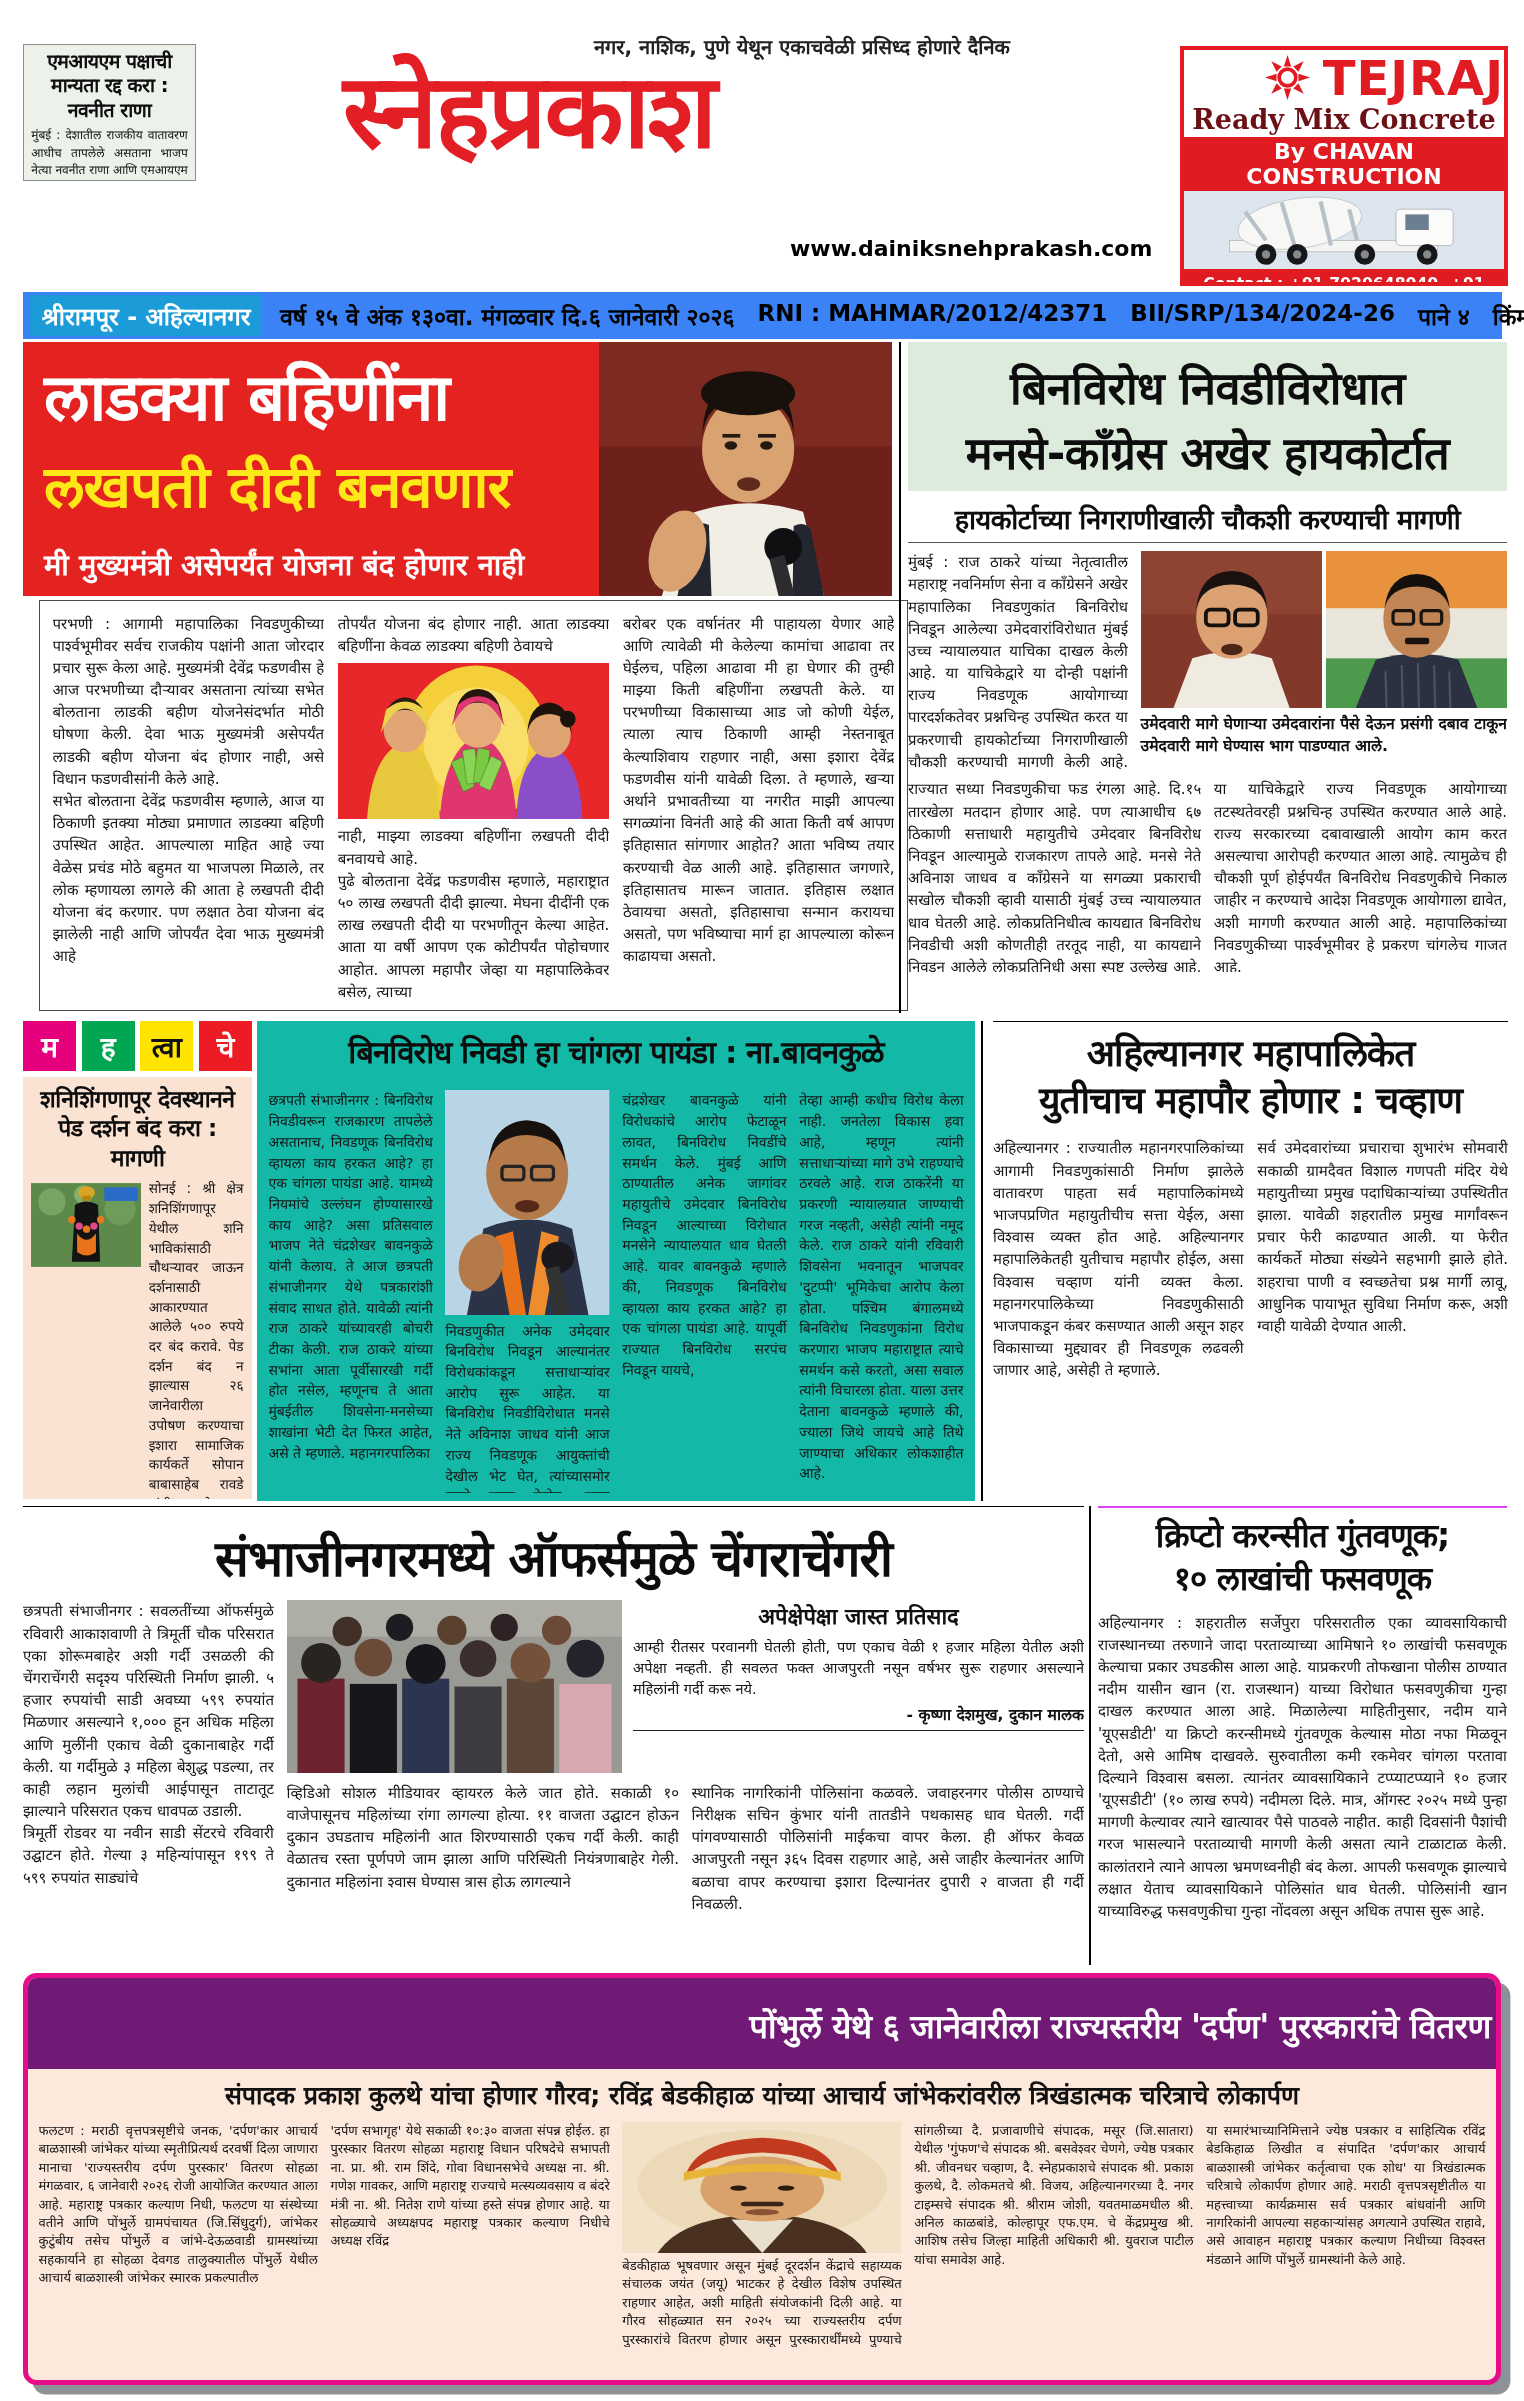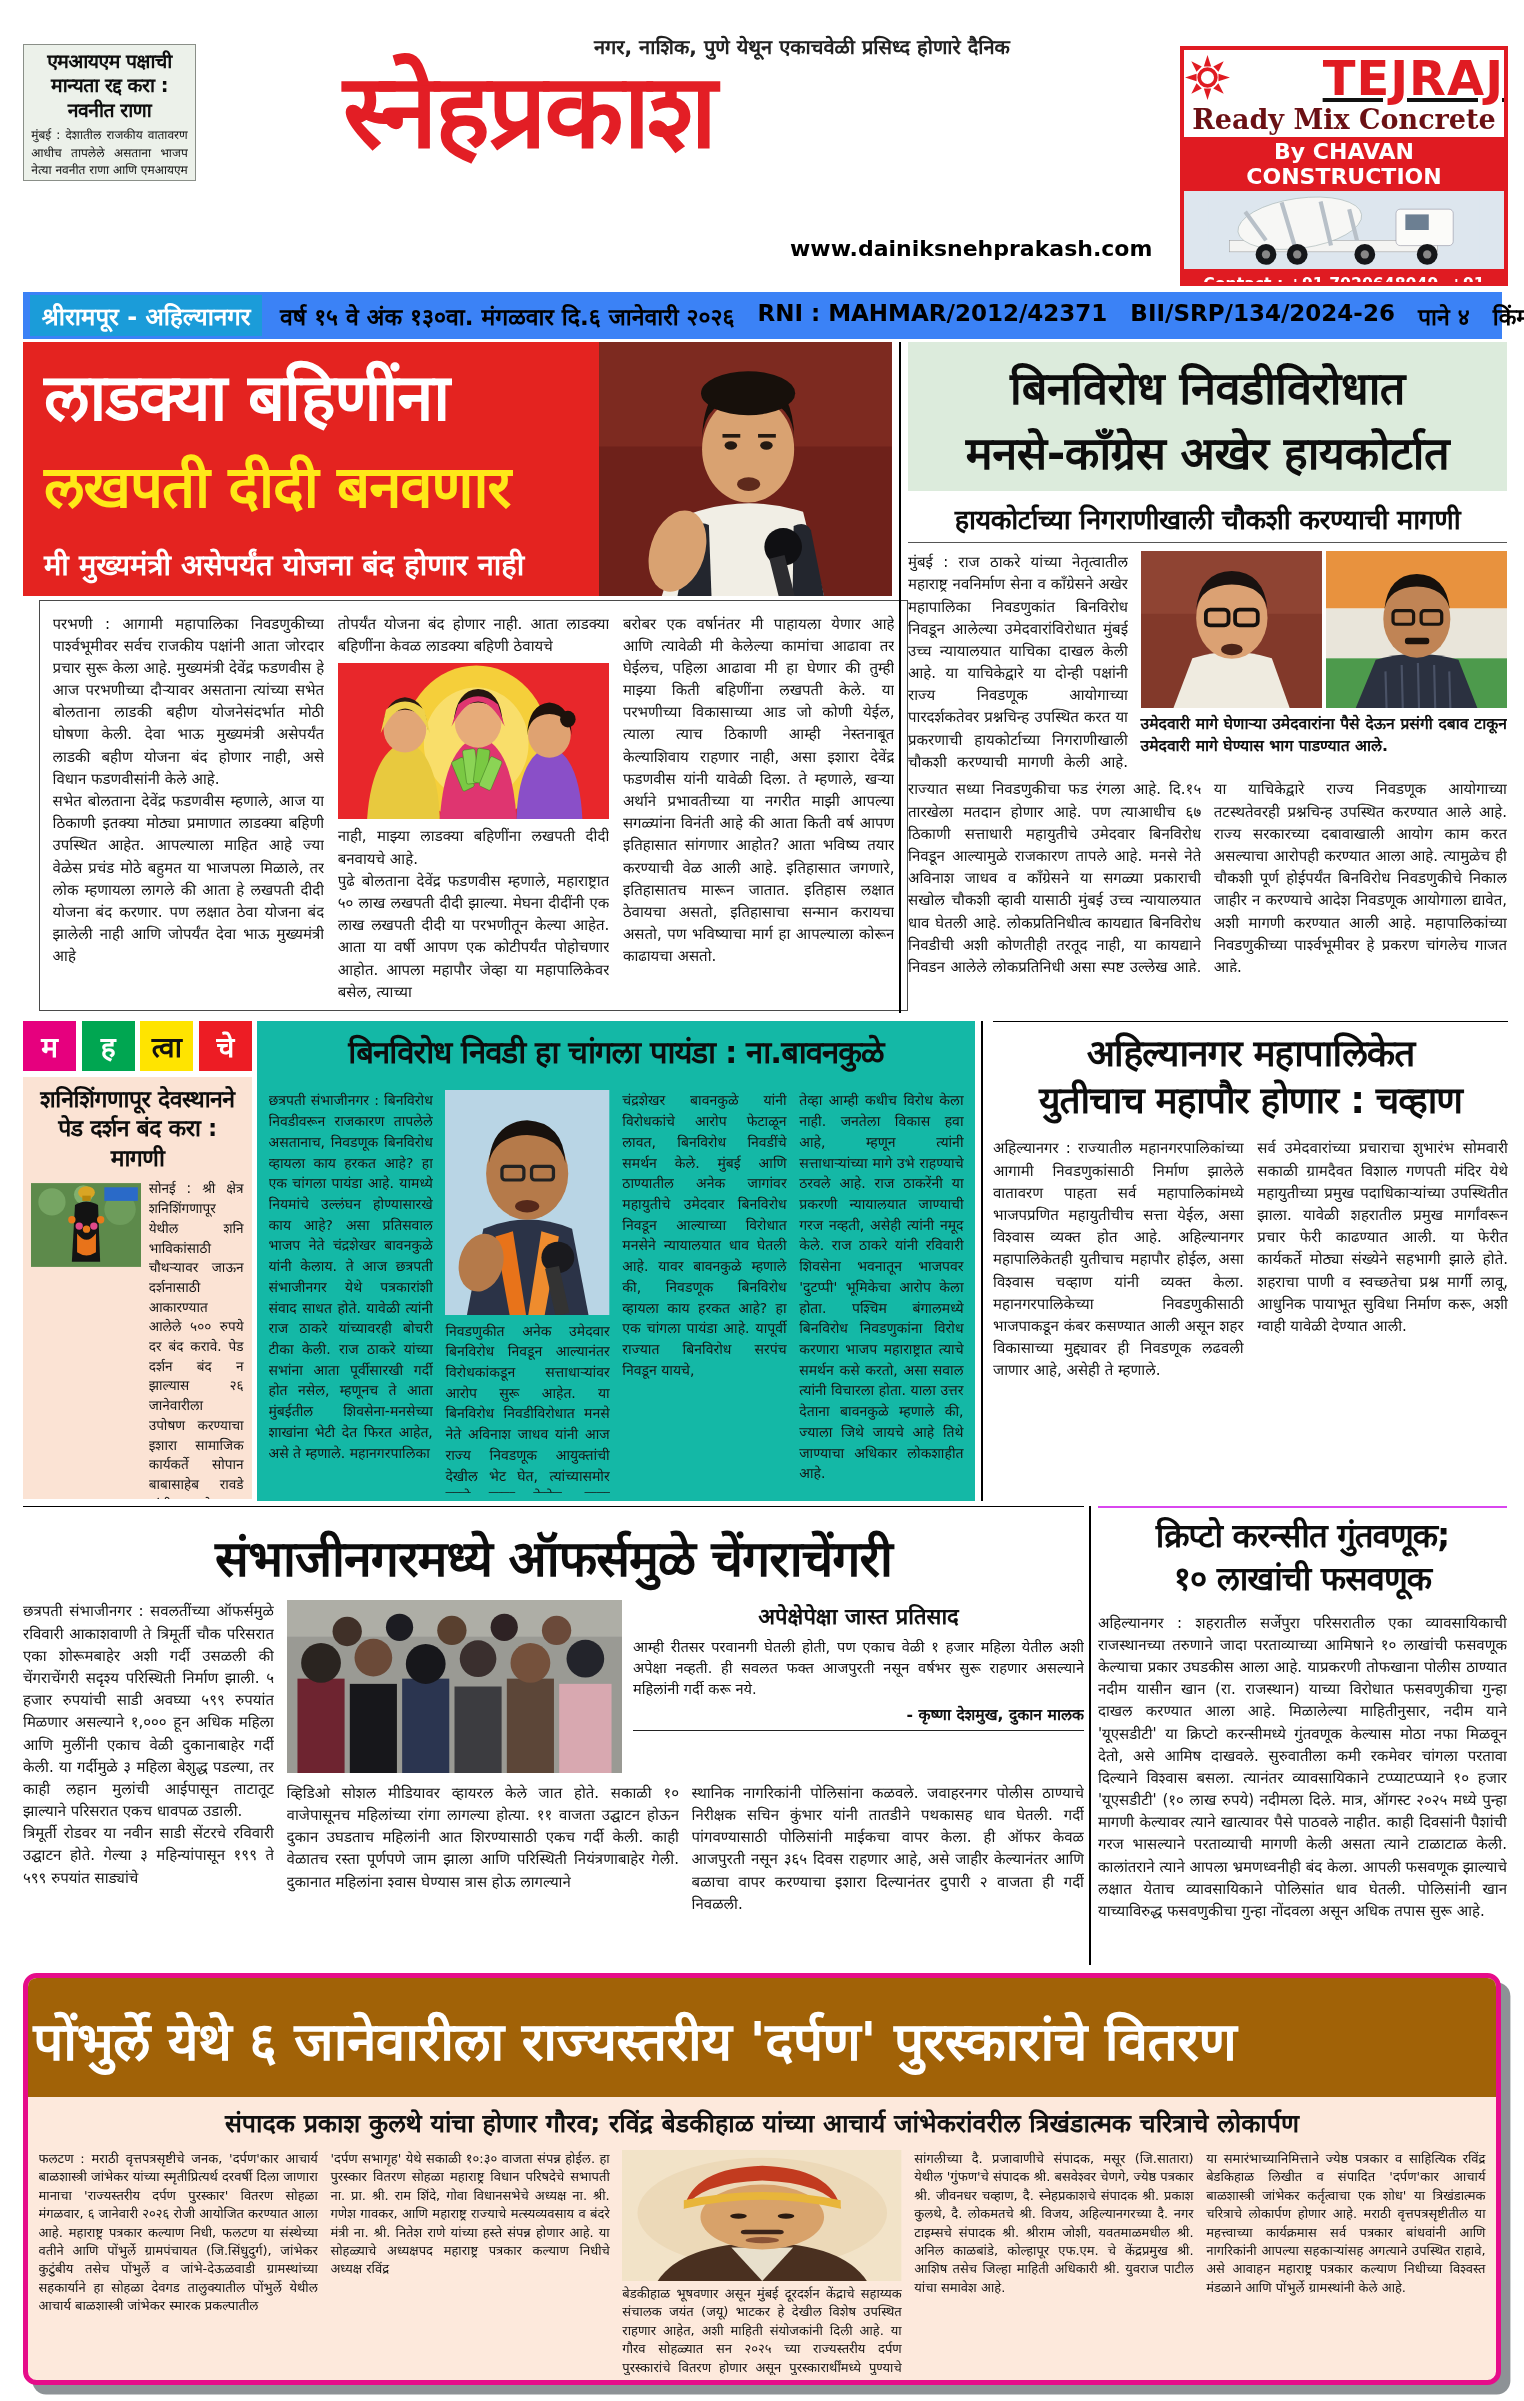--- a/index.html
+++ b/index.html
@@ -20,21 +20,21 @@
 
   
   .tagline{left:594px;top:33px;width:418px;font-size:20px;font-weight:bold;color:#222;}
   .mast{left:343px;top:50px;width:659px;font-size:103px;font-weight:bold;color:#e31e25;
         letter-spacing:-2.1px;line-height:1.2;}
   .site{left:790px;top:236px;font-size:22px;font-weight:bold;color:#000;}
 
   
   .ad{left:1180px;top:46px;width:328px;height:240px;border:4.7px solid #e01b22;background:#fff;
       box-sizing:border-box;display:flex;flex-direction:column;overflow:hidden;}
-  .ad-row1{display:flex;align-items:center;justify-content:space-between;gap:12px;height:61px;text-decoration:underline;}
+  .ad-row1{display:flex;align-items:center;justify-content:flex-end;gap:12px;height:61px;}
   .ad-brand{font-size:48px;font-weight:bold;color:#e01b22;letter-spacing:1px;}
   .ad-prod{font-size:27px;font-weight:bold;color:#6b1014;text-align:center;line-height:1;font-family:"DejaVu Serif",serif;}
   .ad-by{background:#e01b22;color:#fff;font-size:22px;font-weight:bold;text-align:center;padding:2.1px 0;margin-top:4.2px;}
   .ad-truck{flex:1;background:#dde6ee;display:flex;align-items:center;justify-content:center;}
   .ad-contact{background:#e01b22;color:#fff;font-size:15.7px;font-weight:bold;text-align:center;padding:4.2px 0;}
 
   
   .dateline{left:23px;top:292px;width:1479px;height:47px;background:#3b82f6;display:flex;align-items:center;
             padding:0 7.3px;box-sizing:border-box;gap:18px;}
   .edition{background:#1b9cd9;color:#fff;font-size:24px;font-weight:bold;padding:4.2px 11.5px;white-space:nowrap;}
@@ -107,21 +107,21 @@
 
   .vrule3{left:1089px;top:1506px;width:1.6px;height:459px;background:#000;}
 
   .cr{left:1098px;top:1506px;width:409px;height:459px;border-top:2px solid #d946ef;padding-top:7.3px;box-sizing:border-box;overflow:hidden;}
   .cr-h{font-size:33px;text-align:center;letter-spacing:-1px;line-height:1.3;}
   .cr-b{margin-top:10.5px;height:324px;}
 
   
   .dp{left:23px;top:1973px;width:1478px;height:412px;border:5.2px solid #e60c8a;border-radius:13.6px;
       overflow:hidden;box-sizing:border-box;background:#fde9dc;box-shadow:9.4px 9.4px 0 #8d9296;}
-  .dp-head{background:#a16207;color:#fff;text-align:left;font-size:53px;font-weight:bold;
+  .dp-head{background:#701a75;color:#fff;text-align:right;font-size:33px;font-weight:bold;
            padding:25px 5.2px 21px;letter-spacing:-0.5px;}
   .dp-sub{font-size:25px;font-weight:bold;text-align:center;padding:8.4px 4.2px 5.2px;color:#111;}
   .dp-cols{display:flex;gap:12.6px;padding:5.2px 10.5px 8.4px;height:225px;}
   .dp-cols .bodytxt{font-size:13px;line-height:1.42;}
   .jport{width:100%;height:131px;margin-bottom:4.2px;}
 </style>
 </head>
 <body>
 
 <div class="page">

